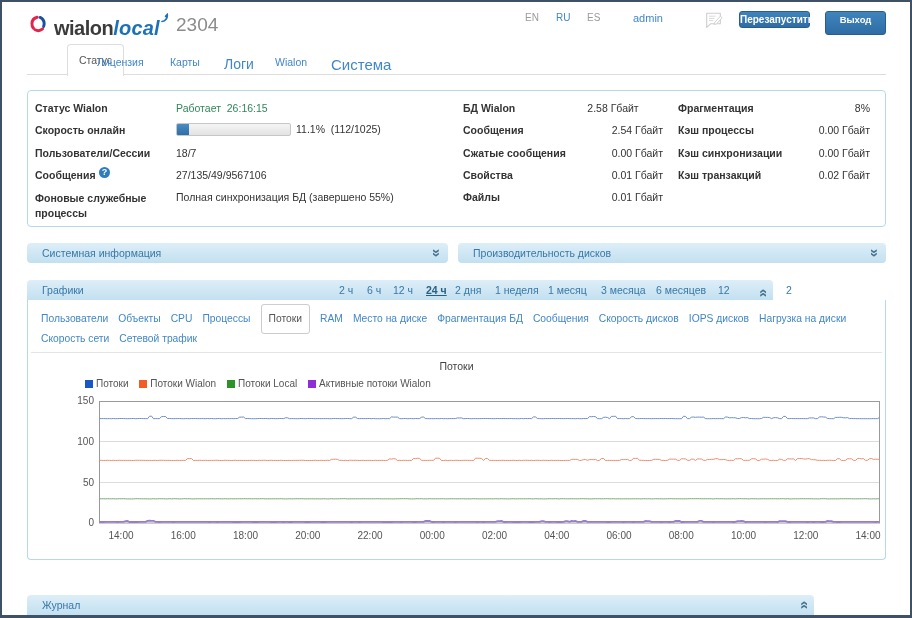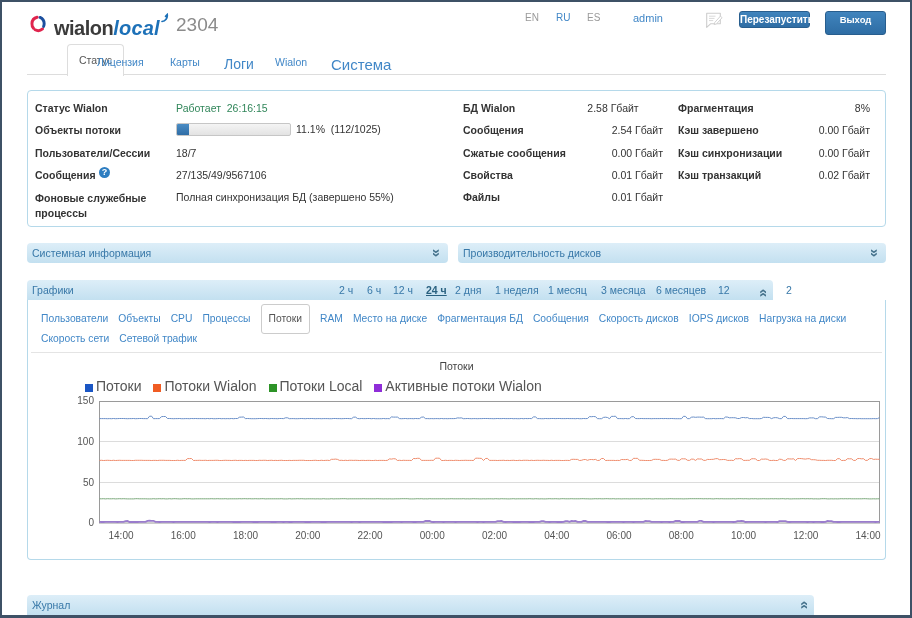--- a/index.html
+++ b/index.html
@@ -5,21 +5,21 @@
 * { margin:0; padding:0; box-sizing:border-box; }
 html,body { width:912px; height:618px; background:#fff; font-family:"Liberation Sans",sans-serif; }
 #frame { position:absolute; top:0; left:0; width:912px; height:618px; background:#fff;
   box-shadow: inset 0 0 0 2px #3e5166, inset 0 -3px 0 #3e5166; overflow:hidden; }
 .abs { position:absolute; }
 .blue { color:#4187c7; }
 .lbl { font-weight:bold; color:#333; font-size:10.5px; }
 .val { color:#333; font-size:10.5px; }
 .bar { position:absolute; height:20px; border-radius:4px;
   background:linear-gradient(#ddeef8,#c3e0f0); color:#3878a8; font-size:10.5px; line-height:20px; }
-.bar .t { margin-left:5px; }
+.bar .t { margin-left:15px; }
 .chev { position:absolute; right:7px; top:0; bottom:0; color:#45728c; font-size:15px; font-weight:bold; display:flex; align-items:center; }
 .chev span{ display:inline-block; }
 .cd span{ transform:rotate(90deg); }
 .cu span{ transform:rotate(-90deg); }
 </style>
 </head>
 <body>
 <div id="frame">
 
 <svg class="abs" style="left:29px; top:14px;" width="19" height="20" viewBox="0 0 42 44">
@@ -54,21 +54,21 @@
 <div class="abs" style="left:27px; top:44px; width:57px; height:32px; background:#fff; border:1px solid #ddd; border-bottom:none; border-radius:4px 4px 0 0; color:#555; font-size:10.5px; text-align:center; line-height:30px;margin-left:40px;">Статус</div>
 <div class="abs blue" style="left:97px; top:56px; font-size:10.5px;">Лицензия</div>
 <div class="abs blue" style="left:170px; top:56px; font-size:10.5px;">Карты</div>
 <div class="abs blue" style="left:224px; top:56px; font-size:14px;">Логи</div>
 <div class="abs blue" style="left:275px; top:56px; font-size:10.5px;">Wialon</div>
 <div class="abs blue" style="left:331px; top:56px; font-size:15px;">Система</div>
 
 <div class="abs" style="left:27px; top:90px; width:859px; height:137px; border:1px solid #b5d9ea; border-radius:4px; background:#fff;"></div>
 
 <div class="abs lbl" style="left:35px; top:102px;">Статус Wialon</div>
-<div class="abs lbl" style="left:35px; top:124px;">Объекты потоки</div>
+<div class="abs lbl" style="left:35px; top:124px;">Скорость онлайн</div>
 <div class="abs lbl" style="left:35px; top:147px;">Пользователи/Сессии</div>
 <div class="abs lbl" style="left:35px; top:169px;">Сообщения</div>
 <div class="abs" style="left:99px; top:167px; width:11px; height:11px; border-radius:50%; background:#2d7dc1; color:#fff; font-size:9px; font-weight:bold; text-align:center; line-height:11px;">?</div>
 <div class="abs lbl" style="left:35px; top:191px; line-height:15px;">Фоновые служебные<br>процессы</div>
 
 <div class="abs" style="left:176px; top:102px; font-size:10.5px; color:#31865a;">Работает&nbsp;&nbsp;26:16:15</div>
 <div class="abs" style="left:176px; top:123px; width:115px; height:13px; border:1px solid #c6c6c6; border-radius:2px; background:linear-gradient(#f4f4f4,#e3e3e3); overflow:hidden;">
       <div style="width:12px; height:100%; background:linear-gradient(#4a8cc4,#2f6da6);"></div>
     </div>
 <div class="abs val" style="left:296px; top:123px;">11.1%&nbsp; (112/1025)</div>
@@ -81,21 +81,21 @@
 <div class="abs lbl" style="left:463px; top:147px;">Сжатые сообщения</div>
 <div class="abs lbl" style="left:463px; top:169px;">Свойства</div>
 <div class="abs lbl" style="left:463px; top:191px;">Файлы</div>
 <div class="abs val" style="left:563px; top:102px; width:100px; text-align:center;">2.58 Гбайт</div>
 <div class="abs val" style="left:563px; top:124px; width:100px; text-align:right;">2.54 Гбайт</div>
 <div class="abs val" style="left:563px; top:147px; width:100px; text-align:right;">0.00 Гбайт</div>
 <div class="abs val" style="left:563px; top:169px; width:100px; text-align:right;">0.01 Гбайт</div>
 <div class="abs val" style="left:563px; top:191px; width:100px; text-align:right;">0.01 Гбайт</div>
 
 <div class="abs lbl" style="left:678px; top:102px;">Фрагментация</div>
-<div class="abs lbl" style="left:678px; top:124px;">Кэш завершено</div>
+<div class="abs lbl" style="left:678px; top:124px;">Кэш процессы</div>
 <div class="abs lbl" style="left:678px; top:147px;">Кэш синхронизации</div>
 <div class="abs lbl" style="left:678px; top:169px;">Кэш транзакций</div>
 <div class="abs val" style="left:770px; top:102px; width:100px; text-align:right;">8%</div>
 <div class="abs val" style="left:770px; top:124px; width:100px; text-align:right;">0.00 Гбайт</div>
 <div class="abs val" style="left:770px; top:147px; width:100px; text-align:right;">0.00 Гбайт</div>
 <div class="abs val" style="left:770px; top:169px; width:100px; text-align:right;">0.02 Гбайт</div>
 
 <div class="bar" style="left:27px; top:243px; width:421px;"><span class="t">Системная информация</span><span class="chev cd">
         <span>»</span>
       </span></div>
@@ -108,21 +108,21 @@
       </span>
   <span style="position:absolute; left:312px; top:0;">2 ч</span><span style="position:absolute; left:340px; top:0;">6 ч</span><span style="position:absolute; left:366px; top:0;">12 ч</span><span style="position:absolute; left:399px; top:0; color:#28607f; font-weight:bold; text-decoration:underline;">24 ч</span><span style="position:absolute; left:428px; top:0;">2 дня</span><span style="position:absolute; left:468px; top:0;">1 неделя</span><span style="position:absolute; left:521px; top:0;">1 месяц</span><span style="position:absolute; left:574px; top:0;">3 месяца</span><span style="position:absolute; left:629px; top:0;">6 месяцев</span><span style="position:absolute; left:691px; top:0;">12 месяцев</span><span style="position:absolute; left:759px; top:0;">2 года</span>
 </div>
 <div class="abs" style="left:27px; top:300px; width:859px; height:260px; border:1px solid #b5d9ea; border-top:none; border-radius:0 0 4px 4px; background:#fff;"></div>
 
 <div class="abs" style="left:41px; top:309px; width:830px; font-size:10.3px; line-height:20px; color:#4187c7;"><span style="margin-right:10px; white-space:nowrap;">Пользователи</span><span style="margin-right:10px; white-space:nowrap;">Объекты</span><span style="margin-right:10px; white-space:nowrap;">CPU</span><span style="margin-right:10px; white-space:nowrap;">Процессы</span><span style="display:inline-block; border:1px solid #ccc; border-radius:3px; padding:4px 7px; margin:-5px 10px -5px 0; color:#555; background:#fff;">Потоки</span><span style="margin-right:10px; white-space:nowrap;">RAM</span><span style="margin-right:10px; white-space:nowrap;">Место на диске</span><span style="margin-right:10px; white-space:nowrap;">Фрагментация БД</span><span style="margin-right:10px; white-space:nowrap;">Сообщения</span><span style="margin-right:10px; white-space:nowrap;">Скорость дисков</span><span style="margin-right:10px; white-space:nowrap;">IOPS дисков</span><span style="margin-right:10px; white-space:nowrap;">Нагрузка на диски</span><br><span style="margin-right:10px;">Скорость сети</span><span>Сетевой трафик</span></div>
 
 <div class="abs" style="left:31px; top:352px; width:851px; border-top:1px solid #e4e4e4;"></div>
 <div class="abs" style="left:27px; top:360px; width:859px; text-align:center; font-size:10.5px; color:#444;">Потоки</div>
 
-<div class="abs" style="left:45px; top:378px; font-size:14px; color:#555; white-space:nowrap;padding-left:40px;">
+<div class="abs" style="left:45px; top:378px; font-size:10px; color:#555; white-space:nowrap;padding-left:40px;">
 <span style="display:inline-block;width:8px;height:8px;background:#1a56c4;vertical-align:-1px;margin-right:3px;"></span>Потоки<span style="display:inline-block;width:8px;"></span>
 <span style="display:inline-block;width:8px;height:8px;background:#f05c23;vertical-align:-1px;margin-right:3px;"></span>Потоки Wialon<span style="display:inline-block;width:8px;"></span>
 <span style="display:inline-block;width:8px;height:8px;background:#2d9327;vertical-align:-1px;margin-right:3px;"></span>Потоки Local<span style="display:inline-block;width:8px;"></span>
 <span style="display:inline-block;width:8px;height:8px;background:#8f2dd8;vertical-align:-1px;margin-right:3px;"></span>Активные потоки Wialon
 </div>
 
 <svg class="abs" style="left:0; top:0;" width="912" height="560" viewBox="0 0 912 560">
   <g stroke="#dcdcdc" stroke-width="1">
     <line x1="99.5" y1="441.5" x2="879.5" y2="441.5"></line>
     <line x1="99.5" y1="482.5" x2="879.5" y2="482.5"></line>

